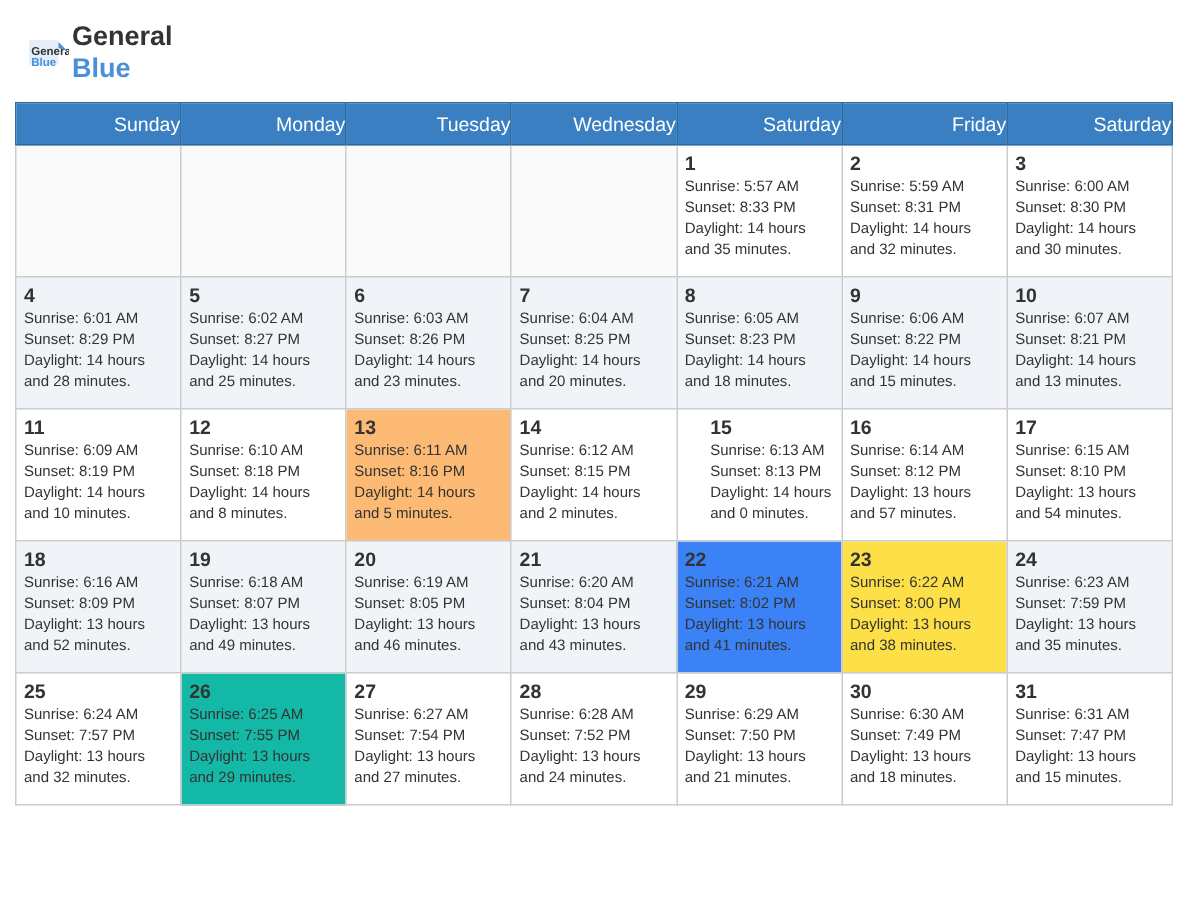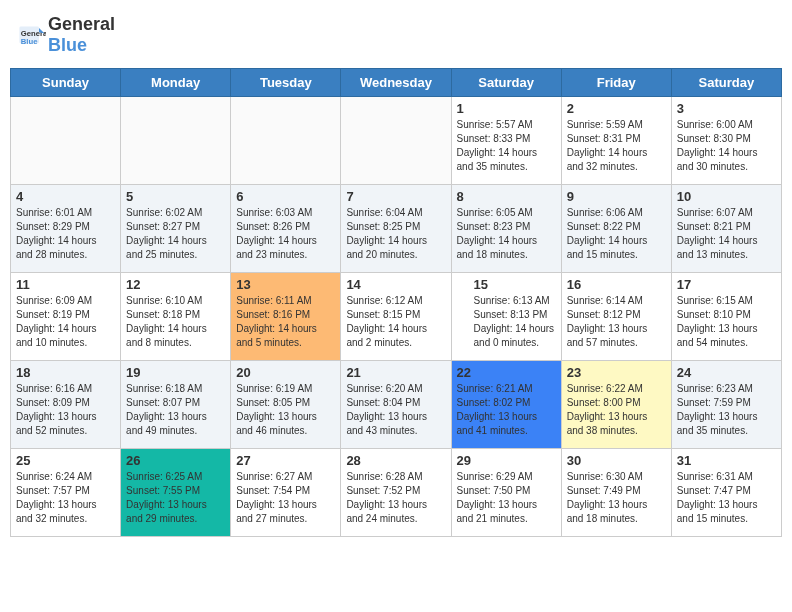--- a/index.html
+++ b/index.html
@@ -39,24 +39,24 @@
       color: #555;
     }
     table {
       width: 100%;
       border-collapse: collapse;
       table-layout: fixed;
     }
     th {
       background-color: #3a7fc1;
       color: #fff;
-      text-align: center;
-      padding: 6px 15px;
+      text-align: right;
+      padding: 6px 0;
       font-size: 13px;
-      font-weight: bold;
+      font-weight: normal;
       border: 1px solid #2d6aa0;
     }
     td {
       border: 1px solid #ccc;
       vertical-align: top;
       padding: 4px 5px;
       font-size: 11px;
       color: #333;
       min-height: 80px;
       height: 88px;
@@ -210,21 +210,21 @@
           <div class="day-info">Sunrise: 6:19 AM<br>Sunset: 8:05 PM<br>Daylight: 13 hours and 46 minutes.</div>
         </td>
         <td style="background-color: rgb(240, 244, 248);">
           <div class="day-number">21</div>
           <div class="day-info">Sunrise: 6:20 AM<br>Sunset: 8:04 PM<br>Daylight: 13 hours and 43 minutes.</div>
         </td>
         <td style="background-color: #3b82f6;">
           <div class="day-number">22</div>
           <div class="day-info">Sunrise: 6:21 AM<br>Sunset: 8:02 PM<br>Daylight: 13 hours and 41 minutes.</div>
         </td>
-        <td style="background-color: #fef9c3; margin-left: 13px;">
+        <td style="background-color: #fde047; margin-left: 13px;">
           <div class="day-number">23</div>
           <div class="day-info">Sunrise: 6:22 AM<br>Sunset: 8:00 PM<br>Daylight: 13 hours and 38 minutes.</div>
         </td>
         <td style="background-color: rgb(240, 244, 248);">
           <div class="day-number">24</div>
           <div class="day-info">Sunrise: 6:23 AM<br>Sunset: 7:59 PM<br>Daylight: 13 hours and 35 minutes.</div>
         </td>
       </tr>
       <tr>
         <td style="background-color: rgb(255, 255, 255);">

